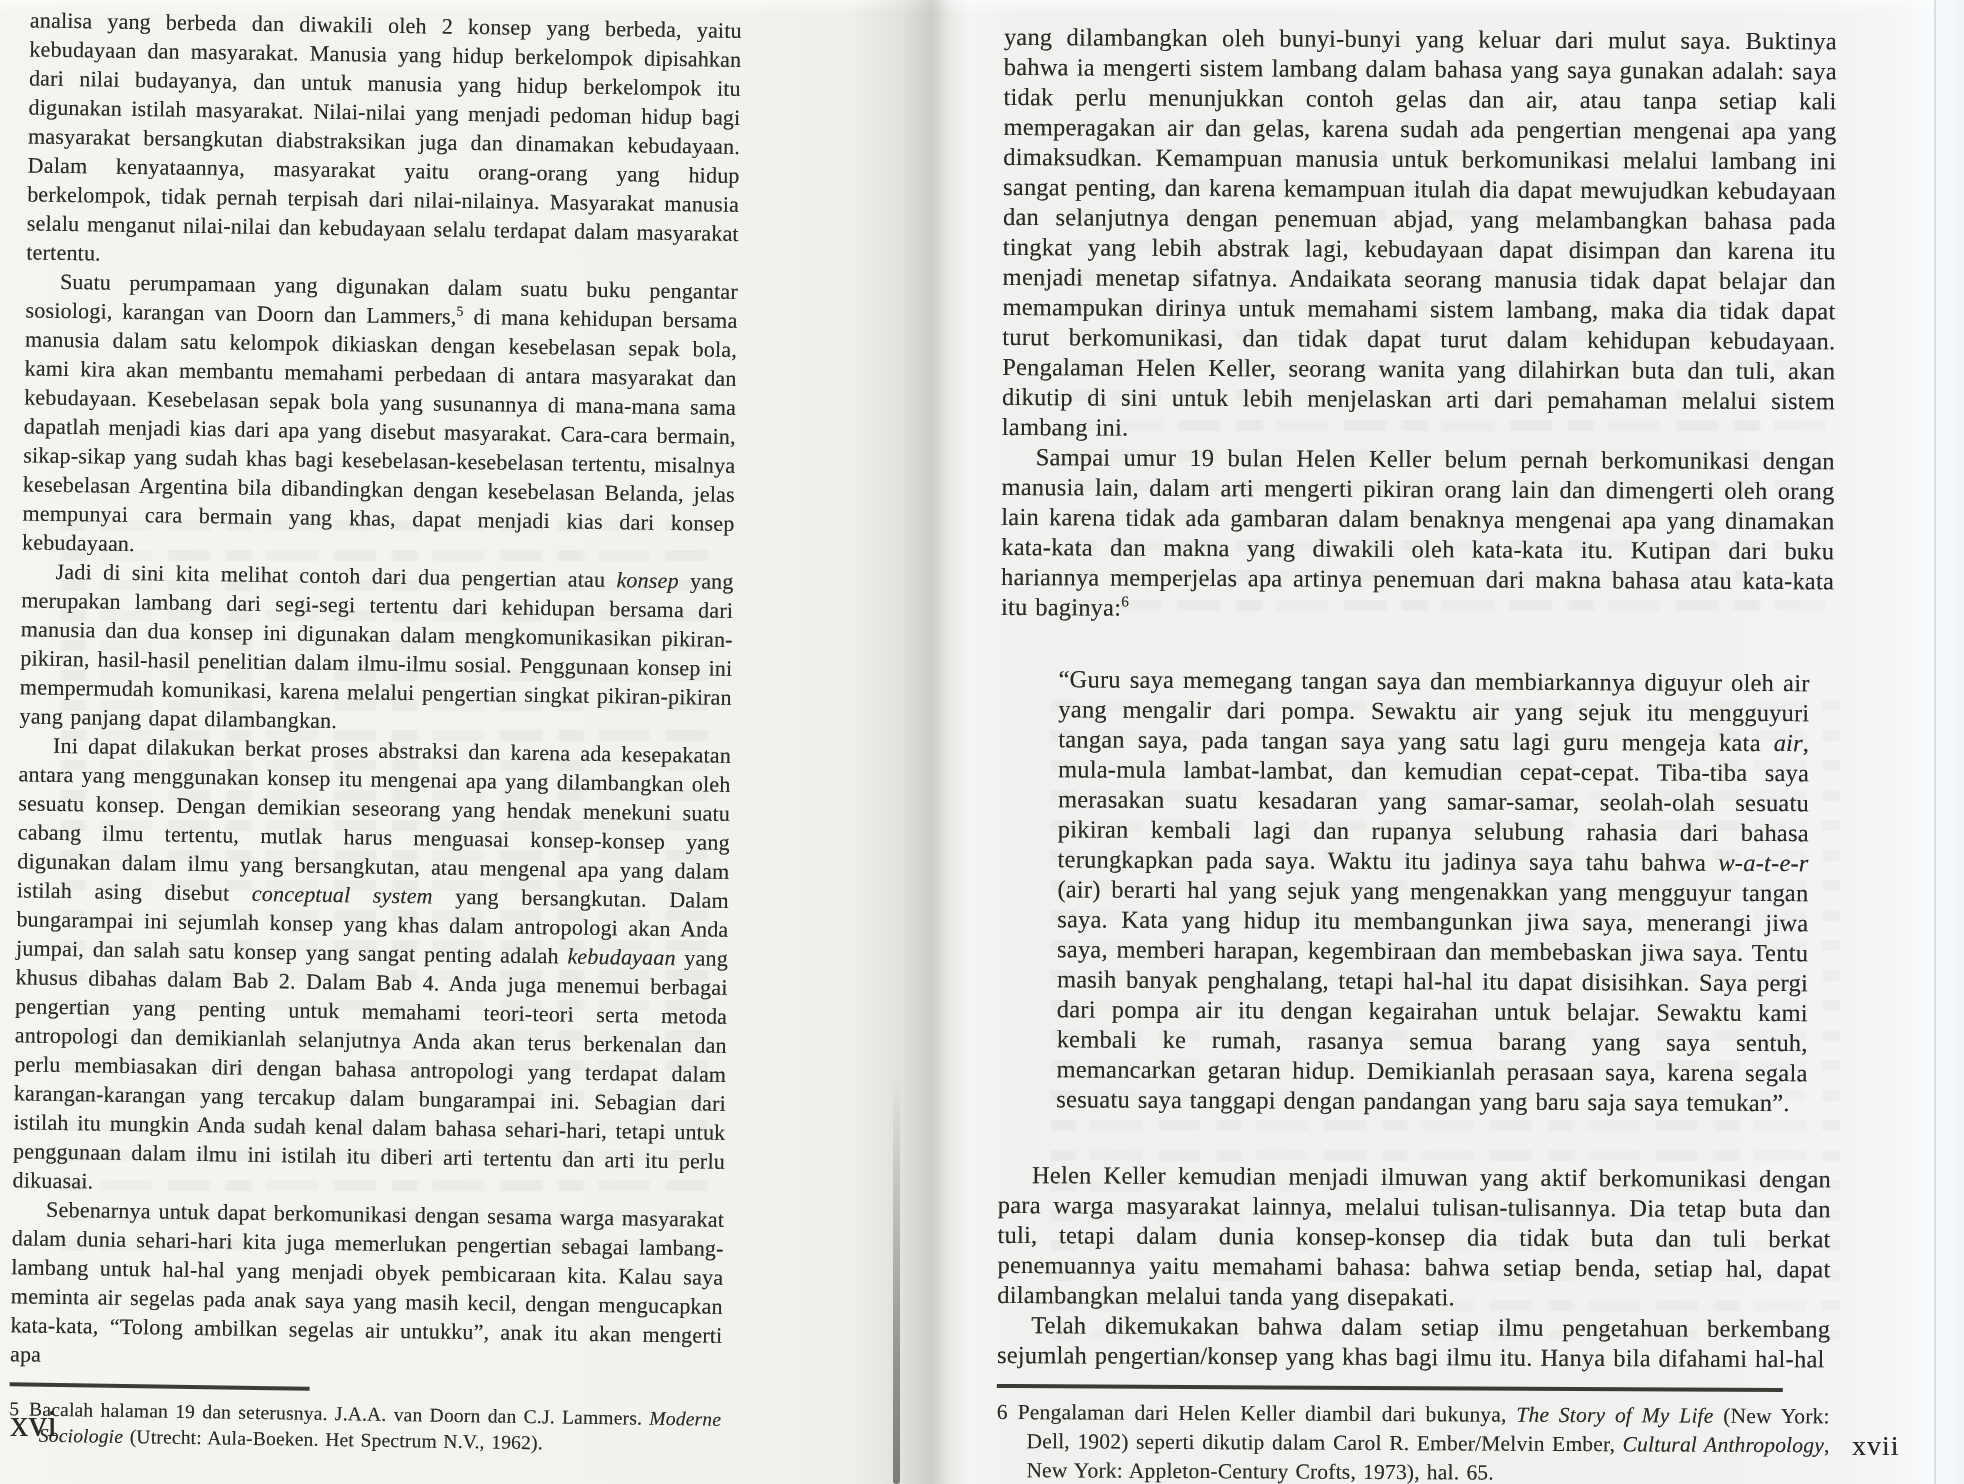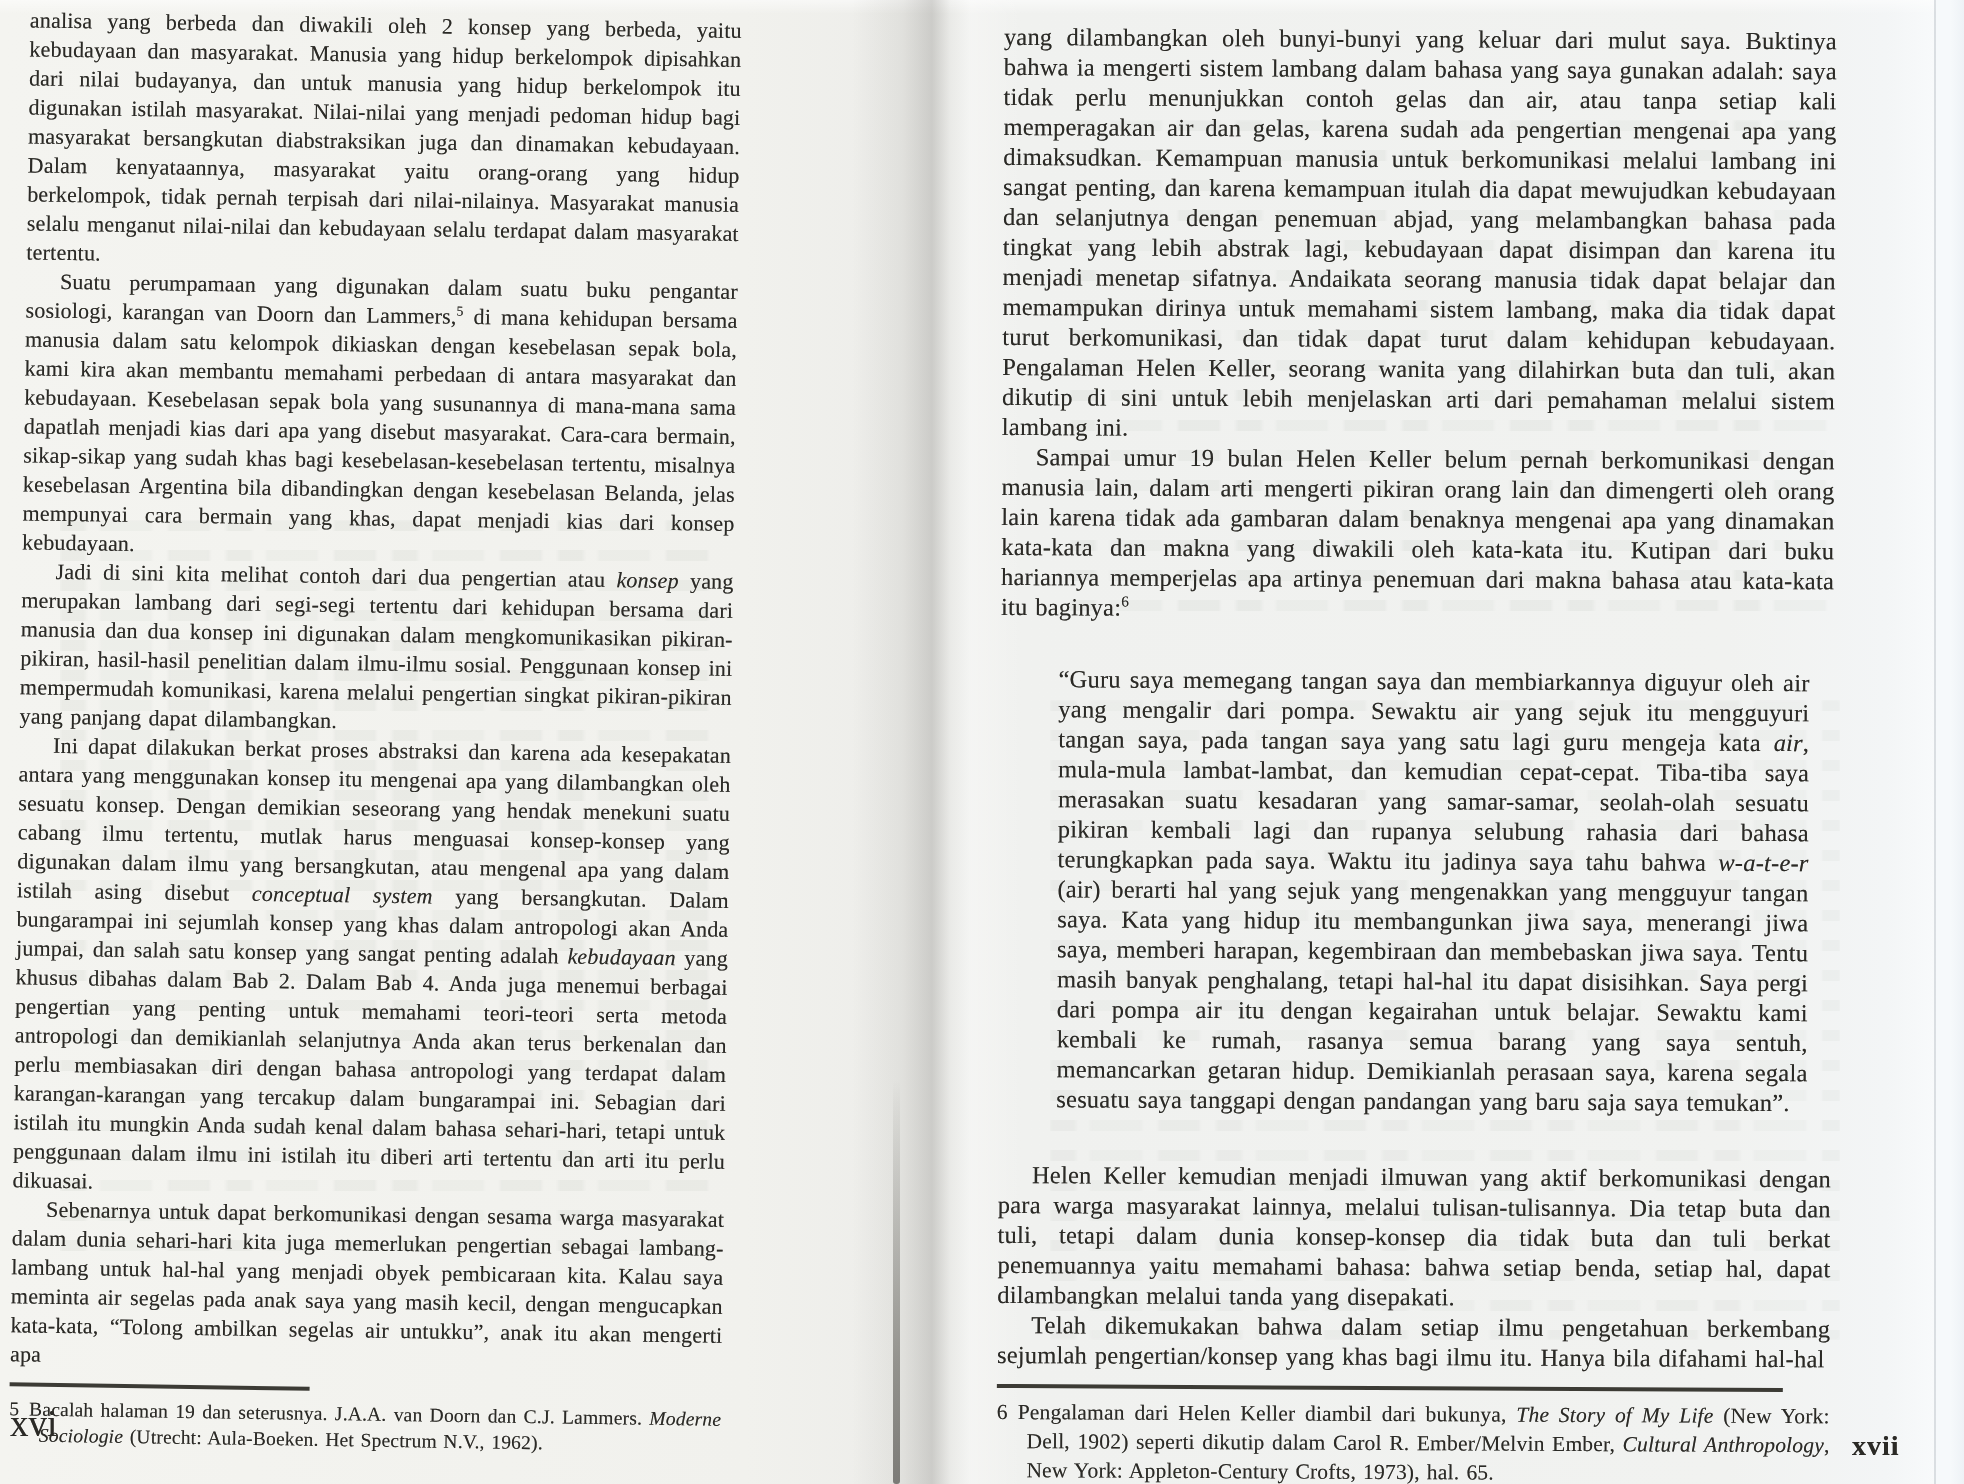--- a/index.html
+++ b/index.html
@@ -67,21 +67,21 @@
   .footnote{
     text-align:justify;padding-left:30px;text-indent:-30px;
     text-shadow:0 0 .4px rgba(43,42,38,.5);
   }
   .footnote-left{font-size:19.5px;line-height:26px;}
   .footnote-right{font-size:21.5px;line-height:29px;}
   .fn-m{margin-right:10px;}
 
   .page-number{position:absolute;text-shadow:0 0 .5px rgba(43,42,38,.6);}
   .pn-left{left:10px;top:1402px;font-size:37px;}
-  .pn-right{left:1852px;top:1430px;font-size:28px;font-weight:700;letter-spacing:1px;}
+  .pn-right{left:1852px;top:1430px;font-size:28px;font-weight:400;letter-spacing:1px;}
 </style>
 </head>
 <body>
 
 <div class="gutter"></div>
 <div class="gutter-core"></div>
 <div class="page-edge-right"></div>
 <div class="ghost" style="left:60px;top:520px;width:660px;height:740px;"></div>
 <div class="ghost" style="left:1070px;top:120px;width:770px;height:500px;"></div>
 <div class="ghost" style="left:1050px;top:700px;width:790px;height:640px;opacity:.45;"></div>

